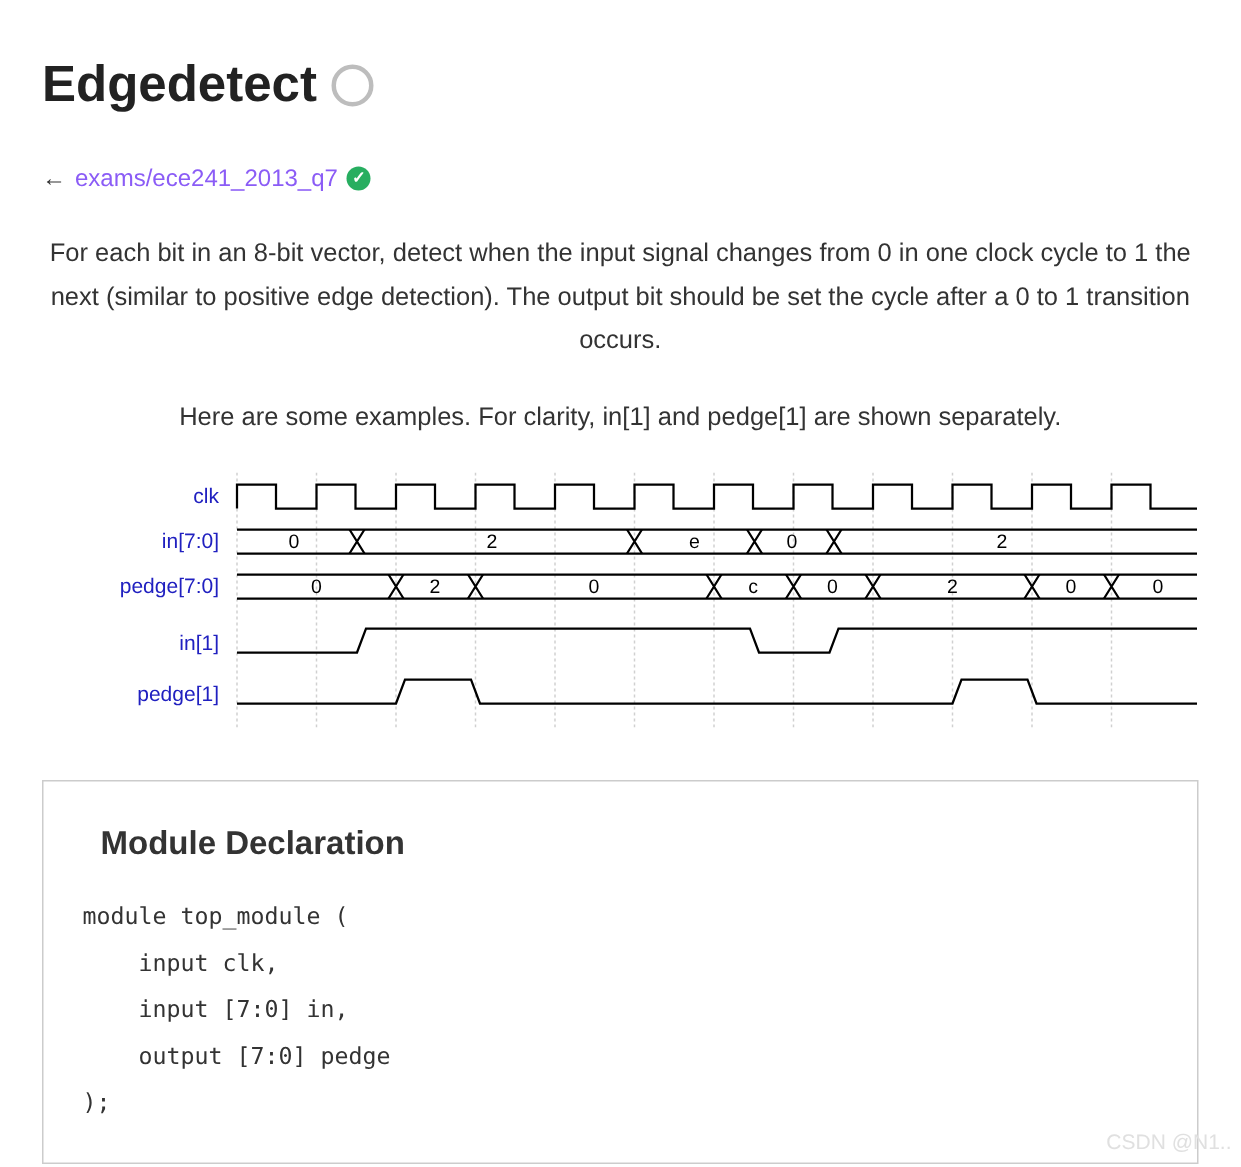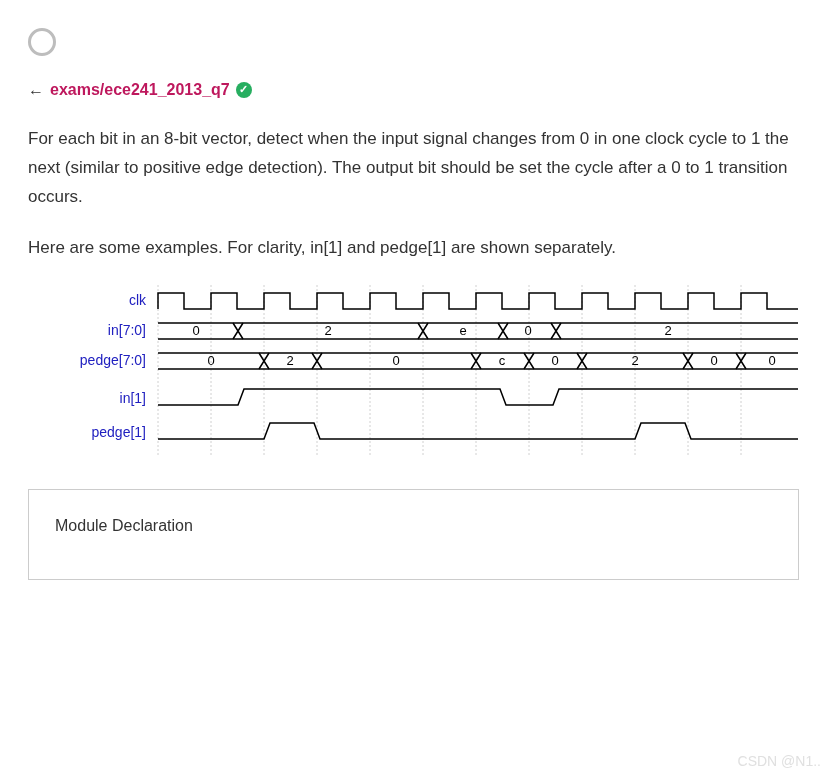--- a/index.html
+++ b/index.html
@@ -39,23 +39,22 @@
   .nav-side {
     display: flex;
     align-items: center;
     gap: 6px;
   }
   .nav-arrow {
     color: #333;
     font-weight: 700;
   }
   a.nav-link {
-    color: #be185d;
+    color: #8b5cf6;
     text-decoration: none;
-    font-weight: bold;
   }
   .check-badge {
     display: inline-flex;
     width: 16px;
     height: 16px;
     border-radius: 50%;
     background: #27ae60;
     color: #fff;
     font-size: 11px;
     align-items: center;
@@ -66,20 +65,21 @@
     display: inline-block;
     width: 14px;
     height: 14px;
     border: 2px solid #bdbdbd;
     border-radius: 50%;
   }
   p.desc {
     margin: 0 0 22px 0;
     font-size: 17px;
     color: #333;
+    text-align: center;
   }
   .wave-wrap {
     margin: 19px 0 26px 0;
   }
   .sig-label {
     font-family: Arial, sans-serif;
     font-size: 14px;
     fill: #2020c0;
     text-anchor: end;
   }
@@ -97,23 +97,23 @@
     font-family: Arial, sans-serif;
     font-size: 13px;
     fill: #000;
     text-anchor: middle;
   }
   .module-box {
     border: 1px solid #ccc;
     padding: 18px 26px 24px 26px;
   }
   .module-box h2 {
-    font-size: 16px;
-    font-weight: 400;
-    margin: 4px 0 16px 0;
+    font-size: 22px;
+    font-weight: 700;
+    margin: 4px 0 16px 12px;
   }
   pre.code {
     font-family: "Consolas", "Menlo", monospace;
     font-size: 15.5px;
     line-height: 2.0;
     margin: 0;
     white-space: pre;
     color: #333;
   }
   .watermark {
@@ -121,20 +121,21 @@
     right: 6px;
     bottom: 4px;
     font-size: 14px;
     color: #e0e0e0;
   }
 </style>
 </head>
 <body>
 
 <h1>
+  <span>Edgedetect</span>
   <span class="status-circle"></span>
 </h1>
 
 <div class="nav-row">
   <div class="nav-side">
     <span class="nav-arrow">←</span>
     <a href="#" class="nav-link">exams/ece241_2013_q7</a>
     <span class="check-badge">✓</span>
   </div>
 </div>
@@ -210,15 +211,20 @@
   <text class="sig-label" x="118" y="118">in[1]</text>
   <path class="wave-line" d="M130 120 L210 120 L216 104 L472 104 L478 120 L525 120 L531 104 L770 104"></path>
 
   <text class="sig-label" x="118" y="152">pedge[1]</text>
   <path class="wave-line" d="M130 154 L236 154 L242 138 L286 138 L292 154 L607 154 L613 138 L657 138 L663 154 L770 154"></path>
 </svg>
 </div>
 
 <div class="module-box">
   <h2>Module Declaration</h2>
+  <pre class="code">module top_module (
+    input clk,
+    input [7:0] in,
+    output [7:0] pedge
+);</pre>
 </div>
 
 <div class="watermark">CSDN @N1..</div>
 
 </body></html>

